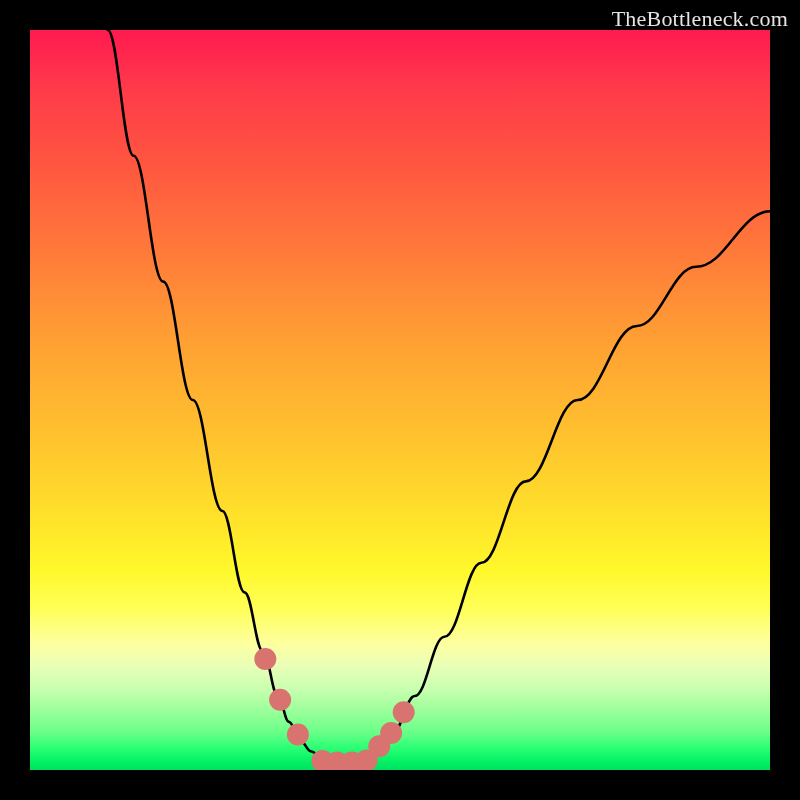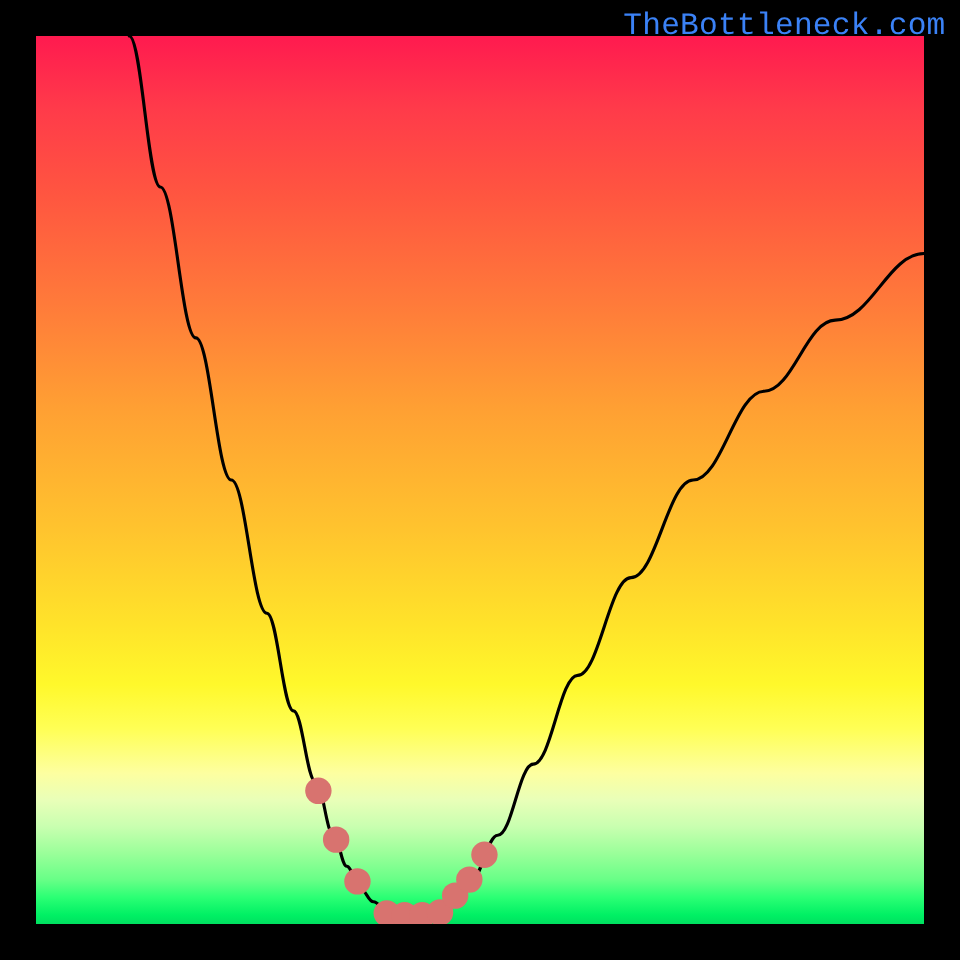--- a/index.html
+++ b/index.html
@@ -7,24 +7,24 @@
   .outer {
     width: 800px;
     height: 800px;
     background: #000;
     position: relative;
   }
   .watermark {
     position: absolute;
     top: 6px;
     right: 12px;
-    font-family: Liberation Mono, monospace;
-    font-size: 26px;
+    font-family: Liberation Serif, serif;
+    font-size: 22px;
     font-weight: 500;
-    color: #3b82f6;
+    color: #e5e5e5;
     letter-spacing: 0.2px;
     z-index: 3;
   }
   .plot {
     position: absolute;
     left: 30px;
     top: 30px;
     width: 740px;
     height: 740px;
     background: linear-gradient(to bottom,

